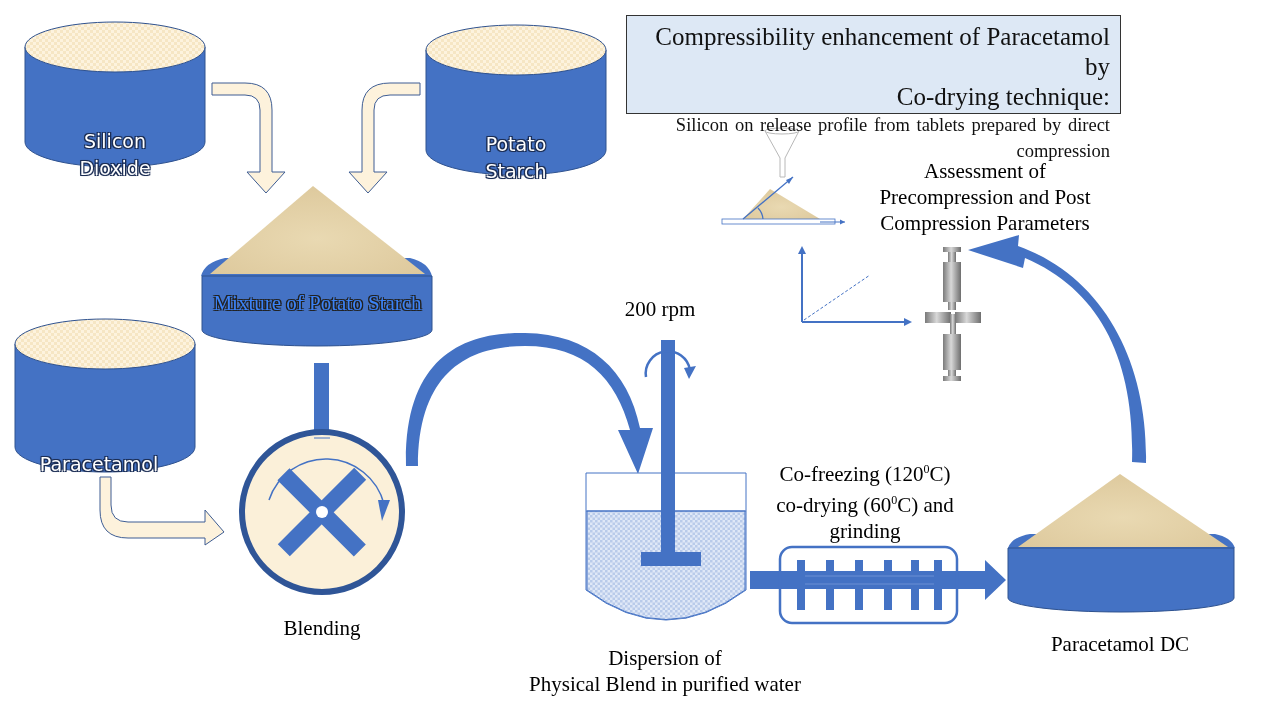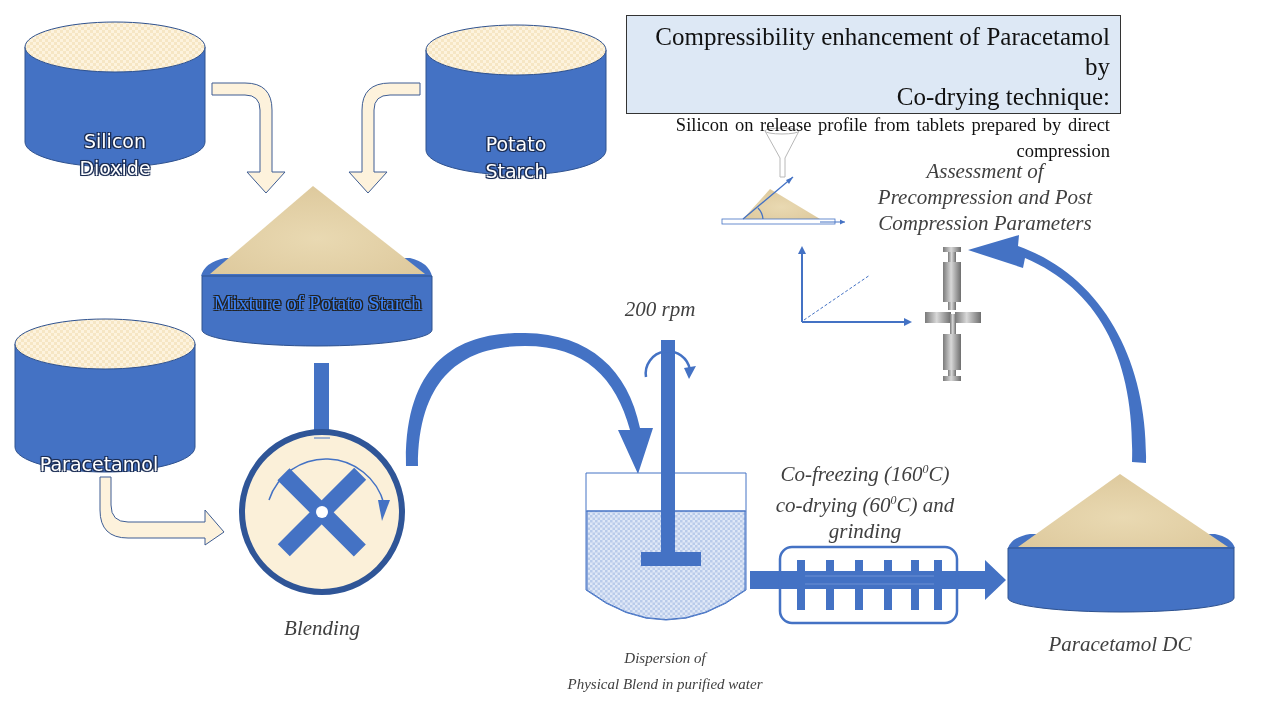--- a/index.html
+++ b/index.html
@@ -1,21 +1,21 @@
 <!DOCTYPE html>
 <html><head>
   <meta charset="utf-8">
   <style>
     html, body { margin: 0; padding: 0; }
     body { width: 1280px; height: 720px; background: #ffffff; position: relative; overflow: hidden; font-family: "Liberation Serif", serif; }
     #stage { position: absolute; left: 0; top: 0; width: 1280px; height: 720px; }
     .title-box { position: absolute; left: 626px; top: 15px; width: 495px; height: 99px; background: #dde8f5; border: 1.5px solid #333; box-sizing: border-box; text-align: right; padding: 6px 10px 4px 0; }
     .title-line { font-family: "Liberation Serif", serif; color: #111; font-size: 25px; line-height: 30px; }
     .subtitle-line { font-family: "Liberation Serif", serif; color: #111; font-size: 18.5px; line-height: 26px; word-spacing: 2px; }
-    .lbl { position: absolute; font-family: "Liberation Serif", serif; color: #404040; text-align: center; font-style: italic; }
+    .lbl { position: absolute; font-family: "Liberation Serif", serif; color: #000000; text-align: center; }
     .drum-lbl { position: absolute; font-family: "DejaVu Sans", sans-serif; color: #fff; text-align: center; font-size: 19px; line-height: 27px;
       text-shadow: -1.2px -1.2px 0 #1c2e55, 1.2px -1.2px 0 #1c2e55, -1.2px 1.2px 0 #1c2e55, 1.2px 1.2px 0 #1c2e55, 0 0 2px #1c2e55; margin-top: 31px; }
     .mix-lbl { position: absolute; font-family: "Liberation Serif", serif; color: #3b82f6; text-align: center; font-size: 21px; line-height: 24px;
       text-shadow: -1.2px -1.2px 0 #222, 1.2px -1.2px 0 #222, -1.2px 1.2px 0 #222, 1.2px 1.2px 0 #222; }
   </style>
 </head>
 <body>
 
 <svg id="stage" width="1280" height="720" viewBox="0 0 1280 720" xmlns="http://www.w3.org/2000/svg">
   <defs>
@@ -181,26 +181,26 @@
   <div>Starch</div>
 </div>
 <div class="drum-lbl" style="left:15px; top:420px; width:168px;">Paracetamol</div>
 
 <div class="mix-lbl" style="left:190px; top:291px; width:255px;">
   <div>Mixture of Potato Starch</div>
 </div>
 
 <div class="lbl" style="left:262px; top:616px; width:120px; font-size:21px;">Blending</div>
 <div class="lbl" style="left:605px; top:297px; width:110px; font-size:21px;">200 rpm</div>
-<div class="lbl" style="left:480px; top:645px; width:370px; font-size:15px; line-height:26px;">
+<div class="lbl" style="left:480px; top:645px; width:370px; font-size:21px; line-height:26px;">
   <div>Dispersion of</div>
   <div>Physical Blend in purified water</div>
 </div>
 <div class="lbl" style="left:745px; top:456px; width:240px; font-size:21px; line-height:26px;">
-  <div><span>Co-freezing (160</span><sup style="font-size:12px;">0</sup><span>C)</span></div>
+  <div><span>Co-freezing (120</span><sup style="font-size:12px;">0</sup><span>C)</span></div>
   <div><span>co-drying (60</span><sup style="font-size:12px;">0</sup><span>C) and</span></div>
   <div>grinding</div>
 </div>
 <div class="lbl" style="left:1030px; top:632px; width:180px; font-size:21px;">Paracetamol DC</div>
 <div class="lbl" style="left:840px; top:158px; width:290px; font-size:21px; line-height:26px;">
   <div>Assessment of</div>
   <div>Precompression and Post</div>
   <div>Compression Parameters</div>
 </div>
 

